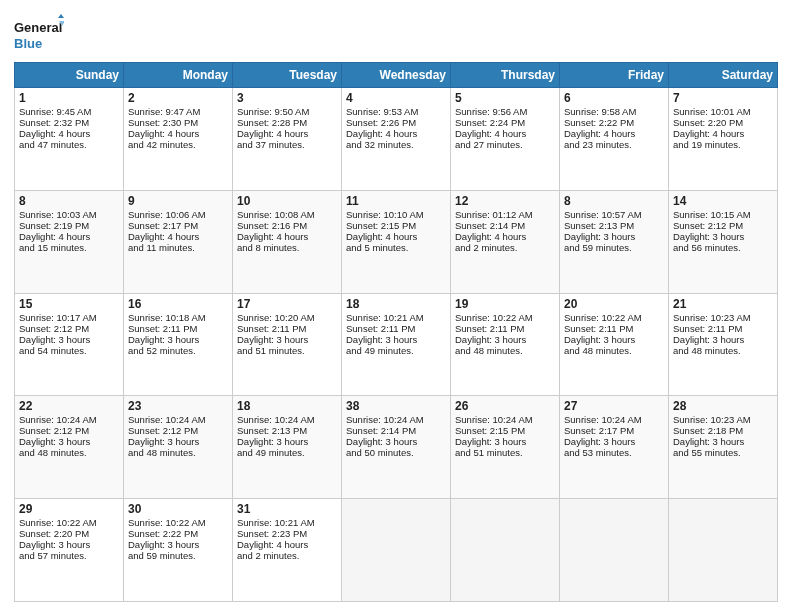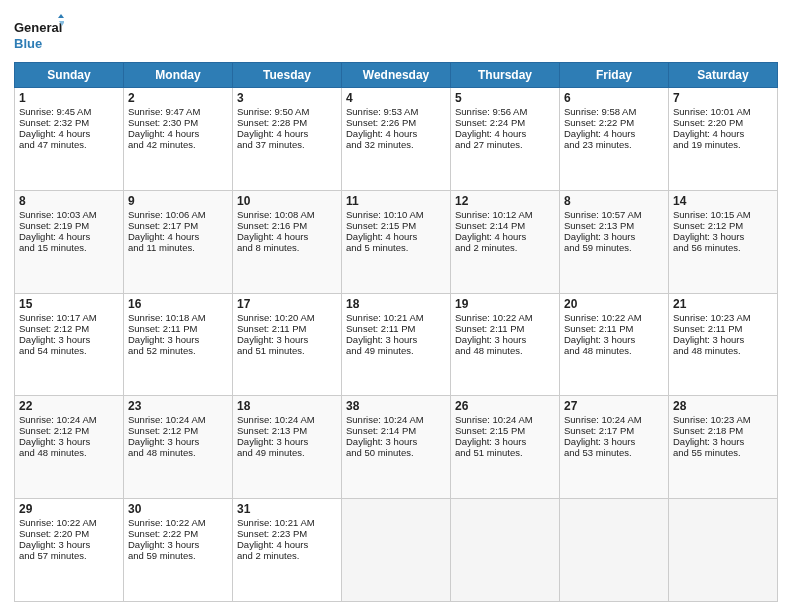--- a/index.html
+++ b/index.html
@@ -50,21 +50,21 @@
       border-collapse: collapse;
       width: 100%;
       table-layout: fixed;
     }
     .calendar th {
       background: #2e7db5;
       color: #fff;
       font-size: 12px;
       font-weight: bold;
       padding: 5px 4px;
-      text-align: center;
+      text-align: right;
       border: 1px solid #2569a0;
     }
     .calendar td {
       border: 1px solid #ccc;
       vertical-align: top;
       padding: 3px 4px;
       font-size: 9.5px;
       color: #222;
       height: 88px;
     }
@@ -191,21 +191,21 @@
           </td>
           <td>
             <span class="day-num">11</span>
             <div>Sunrise: 10:10 AM</div>
             <div>Sunset: 2:15 PM</div>
             <div>Daylight: 4 hours</div>
             <div>and 5 minutes.</div>
           </td>
           <td>
             <span class="day-num">12</span>
-            <div>Sunrise: 10:12 AM</div>
+            <div>Sunrise: 01:12 AM</div>
             <div>Sunset: 2:14 PM</div>
             <div>Daylight: 4 hours</div>
             <div>and 2 minutes.</div>
           </td>
           <td>
             <span class="day-num">8</span>
             <div>Sunrise: 10:57 AM</div>
             <div>Sunset: 2:13 PM</div>
             <div>Daylight: 3 hours</div>
             <div>and 59 minutes.</div>

